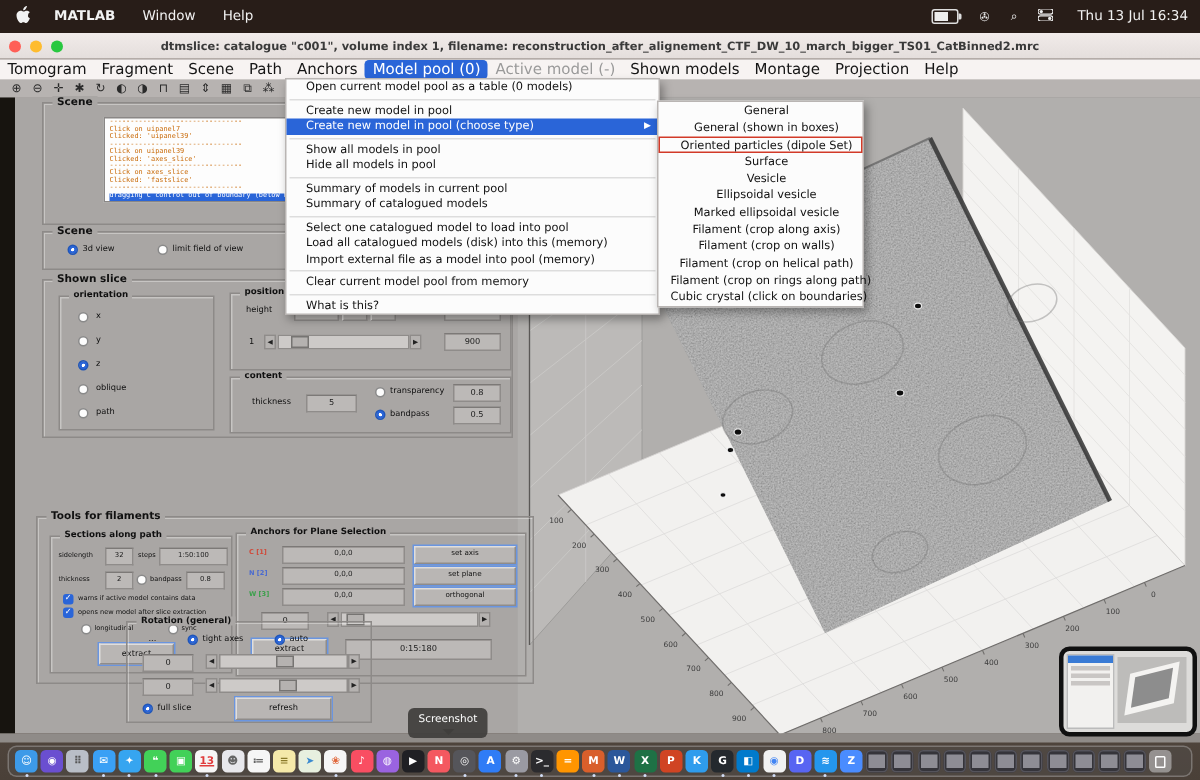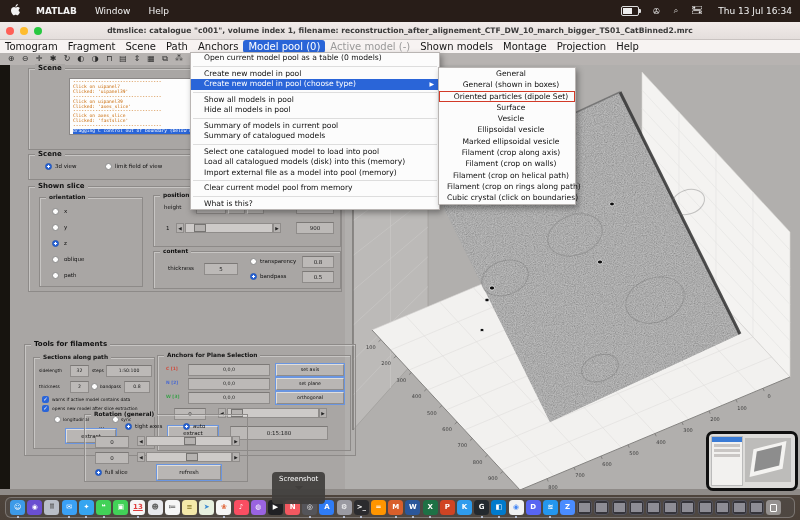--- a/index.html
+++ b/index.html
@@ -60,21 +60,21 @@
   #plot{position:absolute;left:345px;top:0px;}
   
   #thumb{position:absolute;left:706px;top:366px;width:86px;height:54px;border:3px solid #101010;border-radius:7px;background:#dddcda;overflow:hidden;z-index:50;}
   #thumb .tw{position:absolute;left:2px;top:2px;width:30px;height:48px;background:#f2f1ef;border:1px solid #bbb;}
   #thumb .tbar{position:absolute;left:0;top:0;width:100%;height:5px;background:#3a7bd5;}
   #thumb .trow{height:3px;margin:2px 2px 0 2px;background:#c9c6c4;}
   #thumb .tplot{position:absolute;left:36px;top:4px;width:46px;height:44px;background:#bdbcba;}
   #thumb .tfloor{position:absolute;left:6px;top:8px;width:34px;height:26px;background:#f4f3f1;transform:rotate(-14deg) skewX(-22deg);}
   #thumb .tslice{position:absolute;left:10px;top:11px;width:26px;height:19px;background:#8d8d8d;transform:rotate(-14deg) skewX(-22deg);}
   
-  #tooltip{position:absolute;left:272px;top:407px;background:rgba(64,62,60,.92);color:#fff;font-size:7px;line-height:14px;height:32px;padding:0 7px;border-radius:4px;z-index:60;}
+  #tooltip{position:absolute;left:272px;top:407px;background:rgba(64,62,60,.92);color:#fff;font-size:7px;line-height:14px;height:20px;padding:0 7px;border-radius:4px;z-index:60;}
   #tooltip::after{content:"";position:absolute;left:50%;margin-left:-4px;top:14px;border:4px solid transparent;border-top-color:rgba(64,62,60,.92);}
   
   #statusstrip{position:absolute;left:0;top:489px;width:800px;height:6px;background:#8f8b88;}
   #dock{position:absolute;left:5px;top:497px;width:790px;height:21px;background:rgba(82,76,72,.55);border:1px solid rgba(255,255,255,.25);border-radius:6px;display:flex;align-items:center;padding:0 3px;box-sizing:border-box;z-index:55;}
   .dicon{width:15px;height:15px;border-radius:3.5px;margin:0 1.1px;flex:0 0 auto;font-size:7px;font-weight:bold;color:#fff;text-align:center;line-height:15px;position:relative;}
   .dicon .rdot{position:absolute;left:50%;margin-left:-1px;bottom:-3px;width:2px;height:2px;border-radius:50%;background:rgba(215,228,255,.95);}
   .dwin{background:#35343a;box-shadow:inset 0 0 0 1px #55545c;}
   .dwin::after{content:"";position:absolute;left:2px;top:3px;right:2px;bottom:3px;background:#8e8d95;}
   .dtrash{background:rgba(235,235,240,.45);}
   .dtrash::after{content:"";position:absolute;left:4px;top:4px;width:7px;height:8px;border:1px solid #fdfdfd;border-radius:1px;box-sizing:border-box;}

